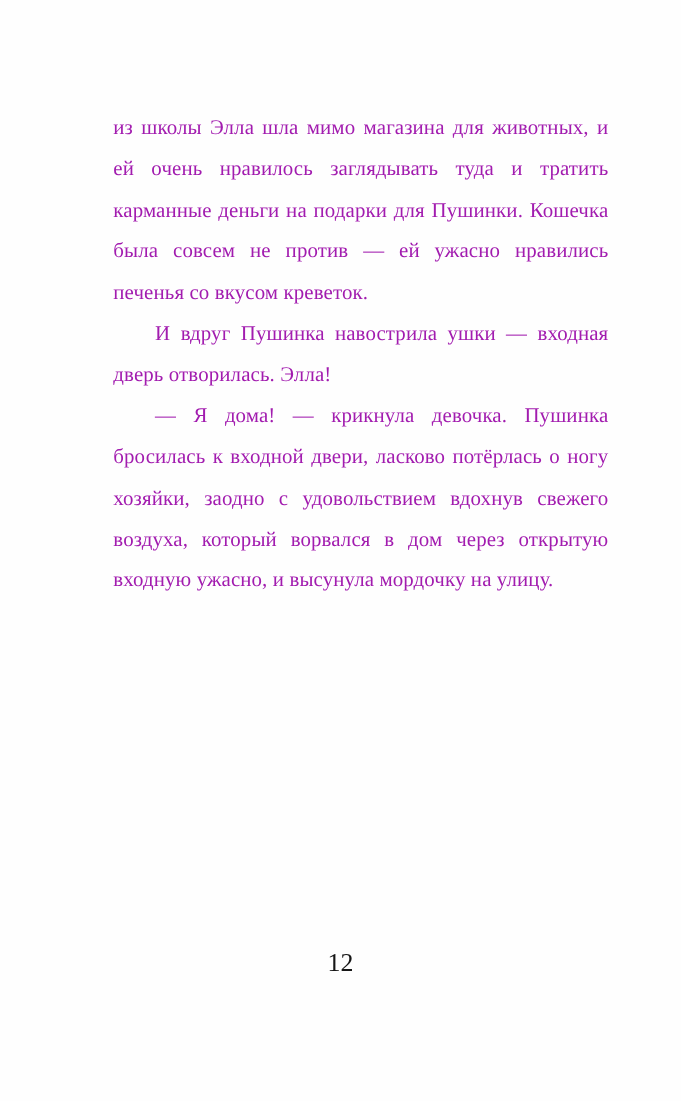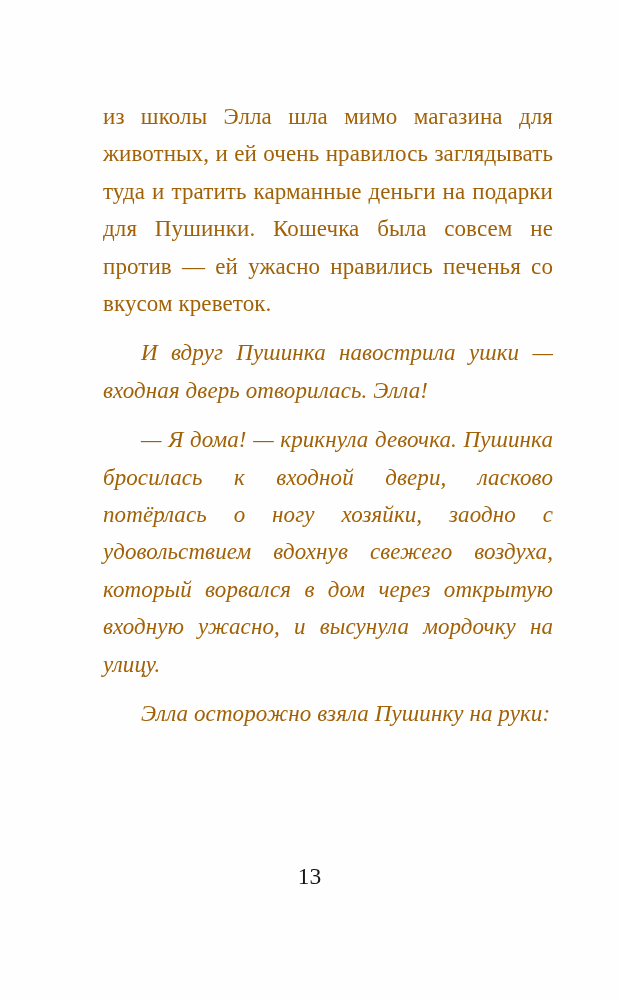--- a/index.html
+++ b/index.html
@@ -22,49 +22,47 @@
     background: #fefefe;
   }
   .text-block {
     position: absolute;
     left: 103px;
     top: 98px;
     width: 450px;
   }
   .para {
     margin: 0;
-    font-size: 23px;
+    font-size: 19px;
     line-height: 37.4px;
     text-align: justify;
     text-justify: inter-word;
-    color: #a16207;
+    color: #a21caf;
     letter-spacing: 0.1px;
   }
   .para.indent {
     text-indent: 38px;
   }
   .para + .para {
-    margin-top: 12px;
-    font-style: italic;
+    margin-top: 0;
   }
   .page-number {
     position: absolute;
     left: 0;
     right: 0;
     top: 862px;
     text-align: center;
     font-size: 23.5px;
     line-height: 28px;
     color: #161616;
   }
 </style>
 </head>
 <body>
 
 <div class="page">
   <div class="text-block">
     <p class="para">из школы Элла шла мимо магазина для животных, и ей очень нравилось заглядывать туда и тратить карманные деньги на подарки для Пушинки. Кошечка была совсем не против — ей ужасно нравились печенья со вкусом креветок.</p>
     <p class="para indent">И вдруг Пушинка навострила ушки — входная дверь отворилась. Элла!</p>
     <p class="para indent">— Я дома! — крикнула девочка. Пушинка бросилась к входной двери, ласково потёрлась о ногу хозяйки, заодно с удовольствием вдохнув свежего воздуха, который ворвался в дом через открытую входную ужасно, и высунула мордочку на улицу.</p>
-    <p class="para indent">Элла осторожно взяла Пушинку на руки:</p>
   </div>
-  <div class="page-number">13</div>
+  <div class="page-number">12</div>
 </div>
 
 </body></html>

